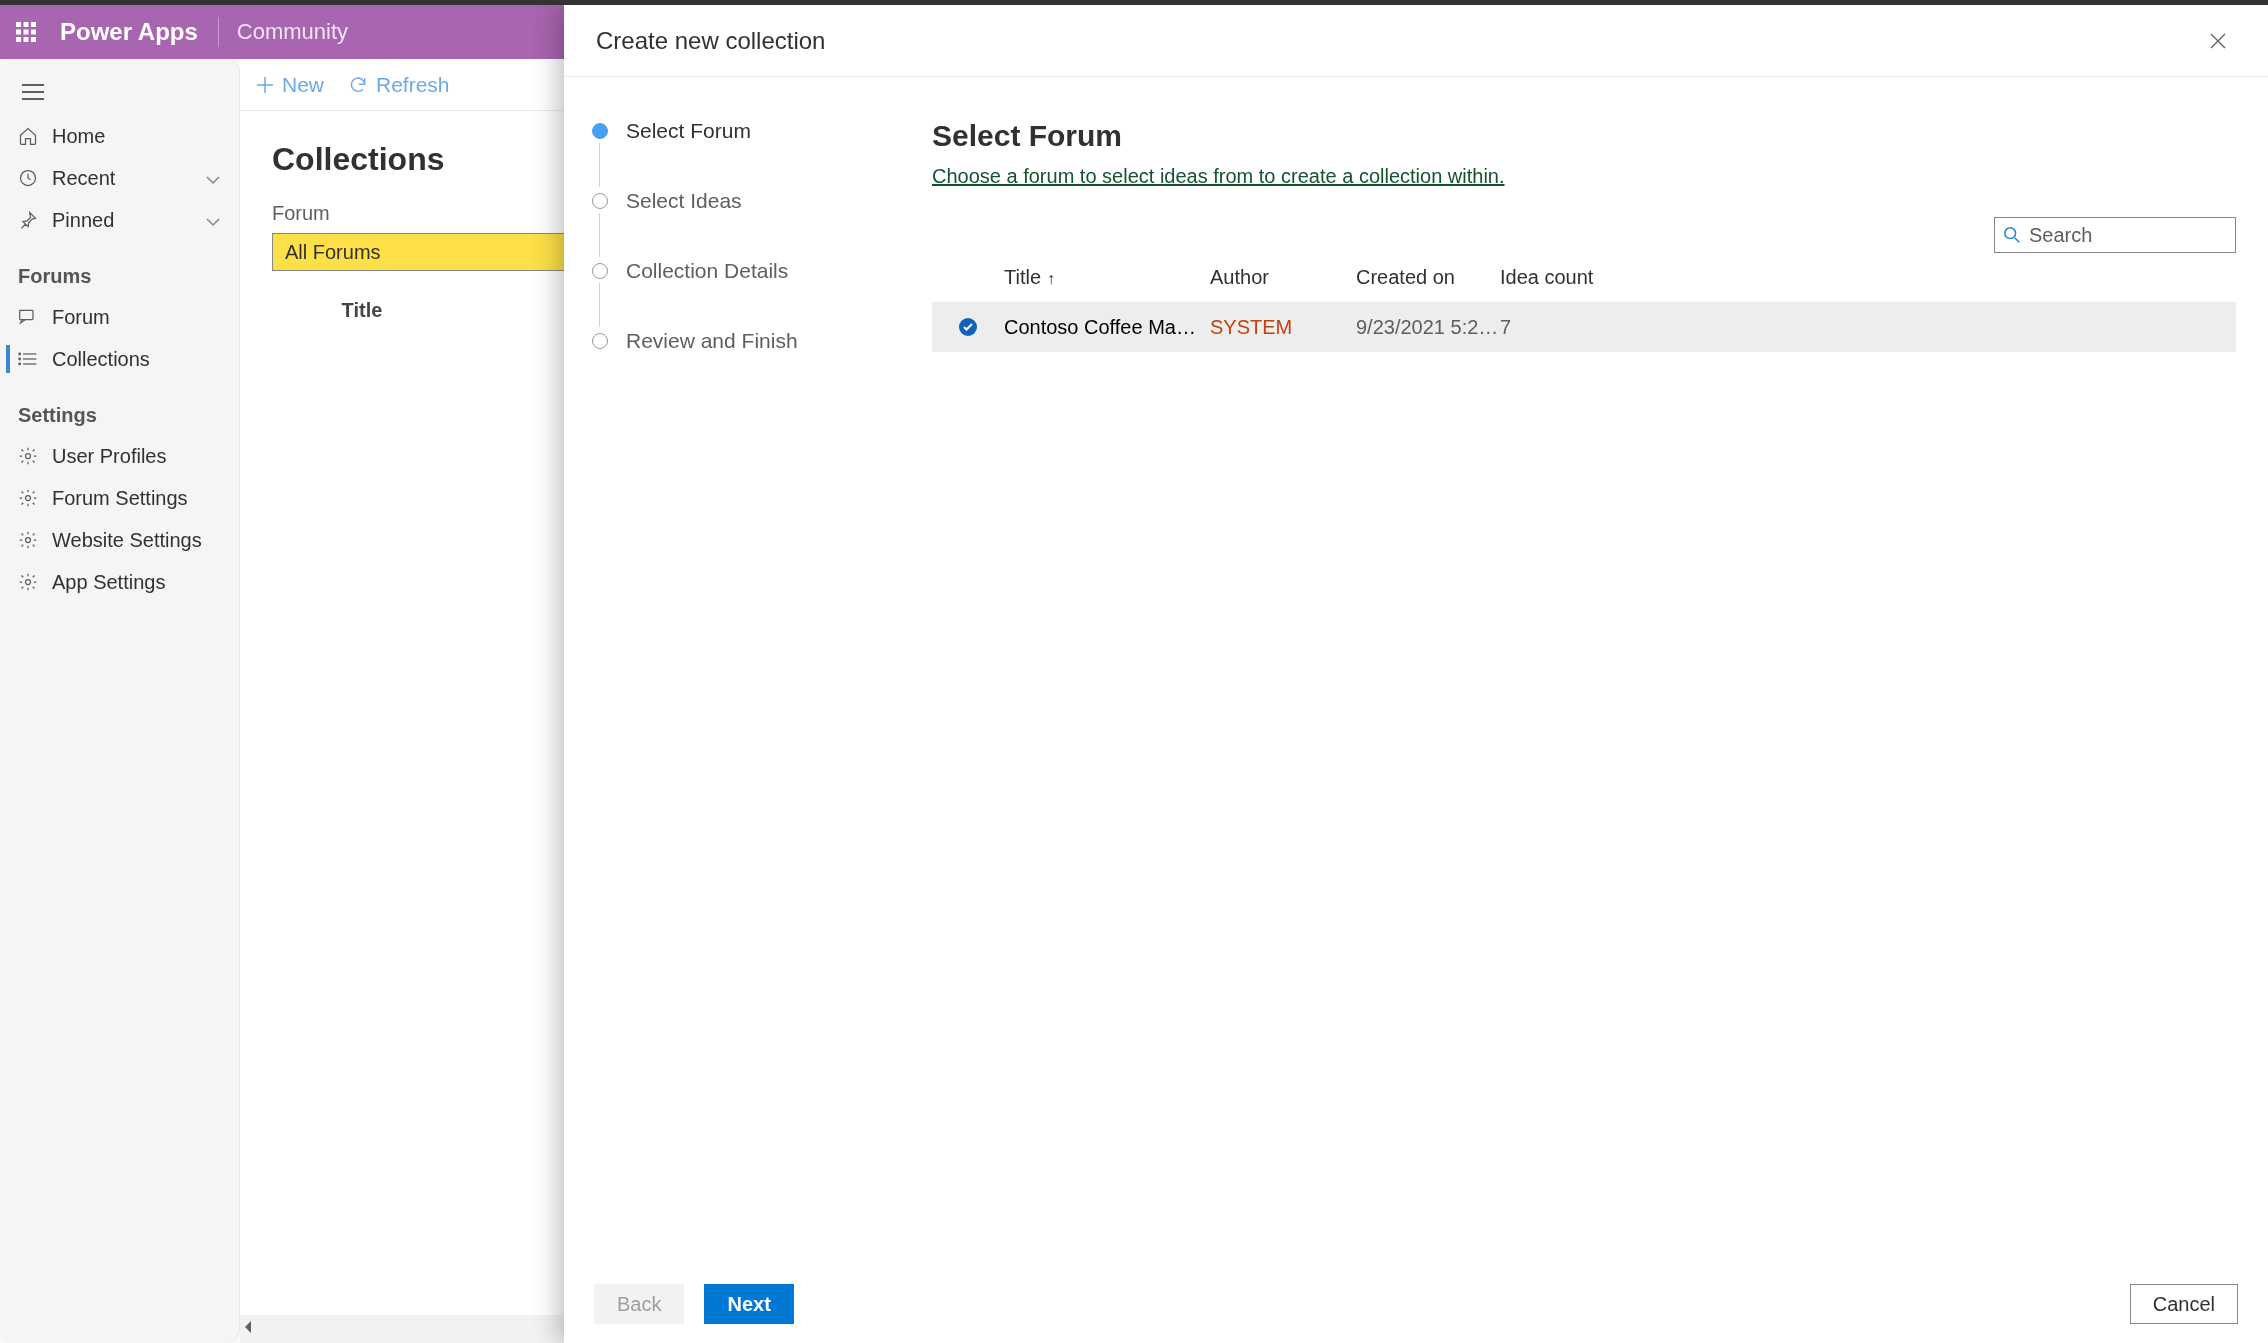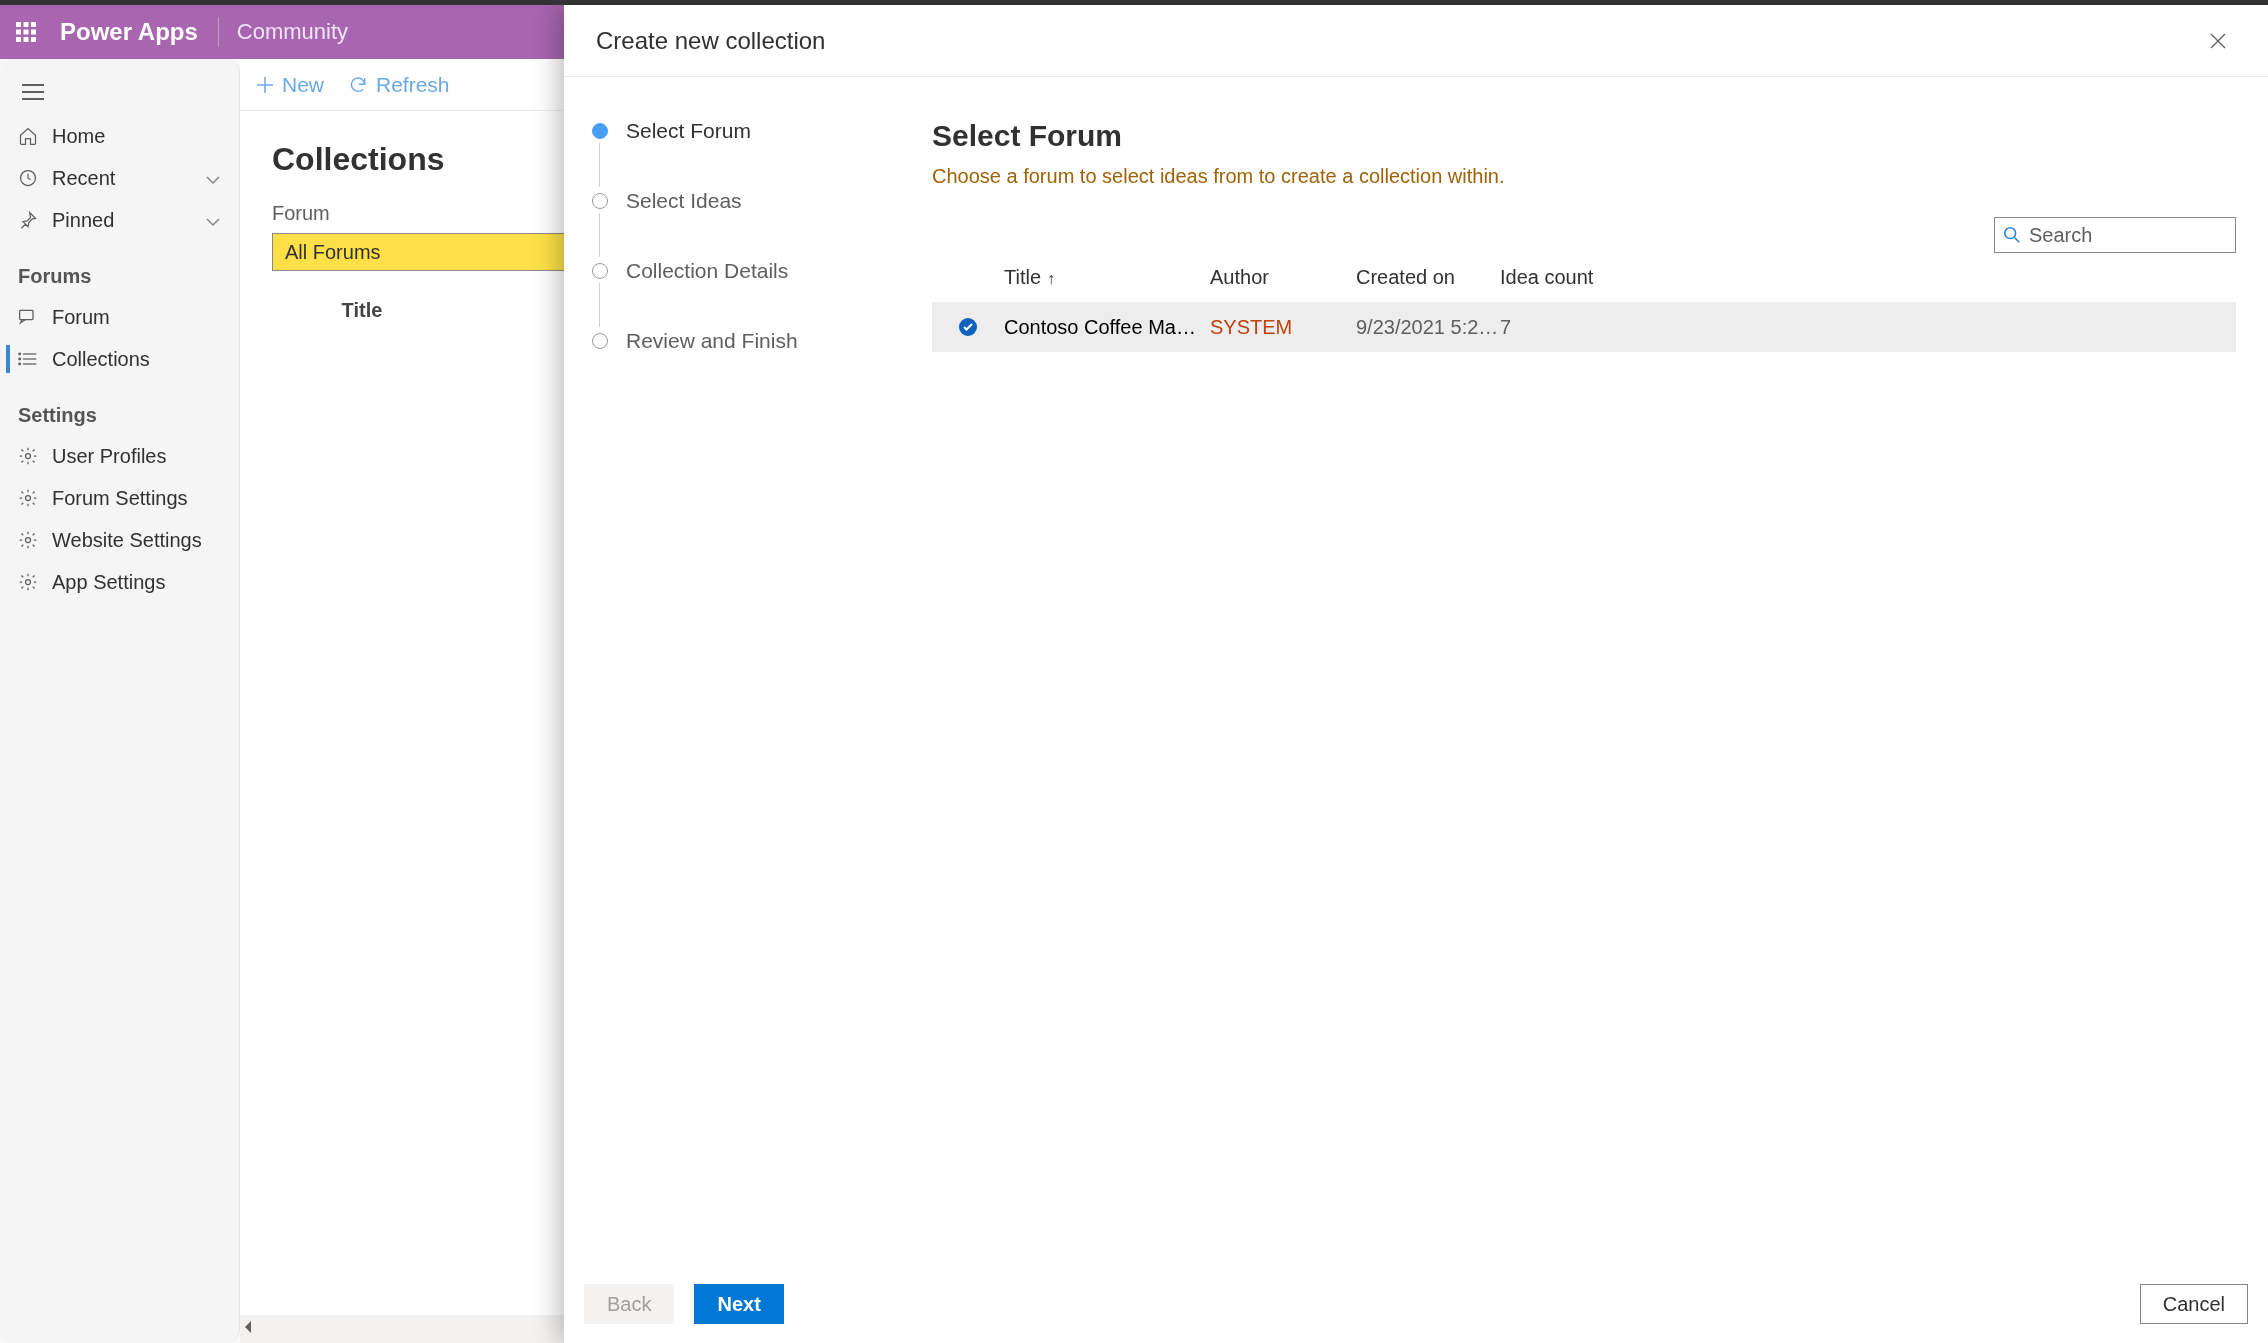--- a/index.html
+++ b/index.html
@@ -53,41 +53,41 @@
 .steps { width: 340px; padding-top: 42px; padding-left: 28px; }
 .step { display:flex; align-items: flex-start; height: 70px; position: relative;}
 .step .dot { width: 16px; height: 16px; border: 1px solid #9a9a9a; border-radius: 50%; margin-top: 4px; flex-shrink:0;}
 .step.active .dot { background: #479ef2; border-color: #479ef2; }
 .step .steplabel { margin-left: 18px; font-size: 21px; color: #323130; }
 .step.muted .steplabel { color: #605e5c; }
 .step .connector { position:absolute; left: 7px; top: 24px; width: 1px; height: 44px; background: #d2d0ce; }
 
 .panelright { flex:1; padding-top: 42px; padding-left: 28px; padding-right: 32px; position:relative;}
 .righthead { font-size: 30px; font-weight: 600; color: #323130; margin-bottom: 12px; }
-.rightdesc { font-size: 20px; color: #a16207; margin-bottom: 36px; }
+.rightdesc { font-size: 20px; color: #14532d; margin-bottom: 36px; text-decoration: underline; }
 .searchbox { position: absolute; top: 140px; right: 32px; width: 242px; height: 36px; border:1px solid #888; background:#fff; display:flex; align-items:center; padding-left: 8px; gap:8px;}
 .searchbox svg { stroke:#2881d9; fill:none;}
 .searchhint { font-size: 20px; color: #605e5c; }
 
 .table { margin-top: 64px; }
 .theadrow, .tbodyrow { display:flex; align-items:center; height: 50px; font-size: 20px; }
 .theadrow { color: #323130; font-weight: 400; }
 .colcheck { width: 72px; display:flex; justify-content:center; }
 .coltitle { width: 206px; padding-right: 12px; white-space:nowrap; overflow:hidden; text-overflow:ellipsis; }
 .colauthor { width: 146px; }
 .colcreated { width: 144px; white-space:nowrap; overflow:hidden; text-overflow:ellipsis; }
 .colideas { width: 120px; }
 .theadrow .sort { margin-left: 6px; font-size: 16px;}
 .tbodyrow { background: #ededed; }
 .tbodyrow .colcheck svg { fill:#1162c0; }
 .tbodyrow .colauthor { color:#c2410c; }
 .tbodyrow .colcreated { color:#605e5c; }
 .tbodyrow .colideas { color:#605e5c; }
 
-.modal-foot { height: 78px; display:flex; align-items:center; padding:0 20px; gap: 20px; }
+.modal-foot { height: 78px; display:flex; align-items:center; padding:0 30px; gap: 20px; }
 .tbutton { height: 40px; padding: 0 22px; font-size: 20px; display:flex; align-items:center; justify-content:center; border:1px solid transparent; cursor:pointer;}
 .btn-back { background: #f3f2f1; color: #a19f9d; }
 .btn-next { background: #0078d4; color: #fff; font-weight: 600;}
 .btn-cancel { background: #fff; color: #323130; border:1px solid #8a8886;}
 .foot-spacer { flex:1; }
 </style>
 </head>
 <body>
 
 <div class="topborder"></div>

